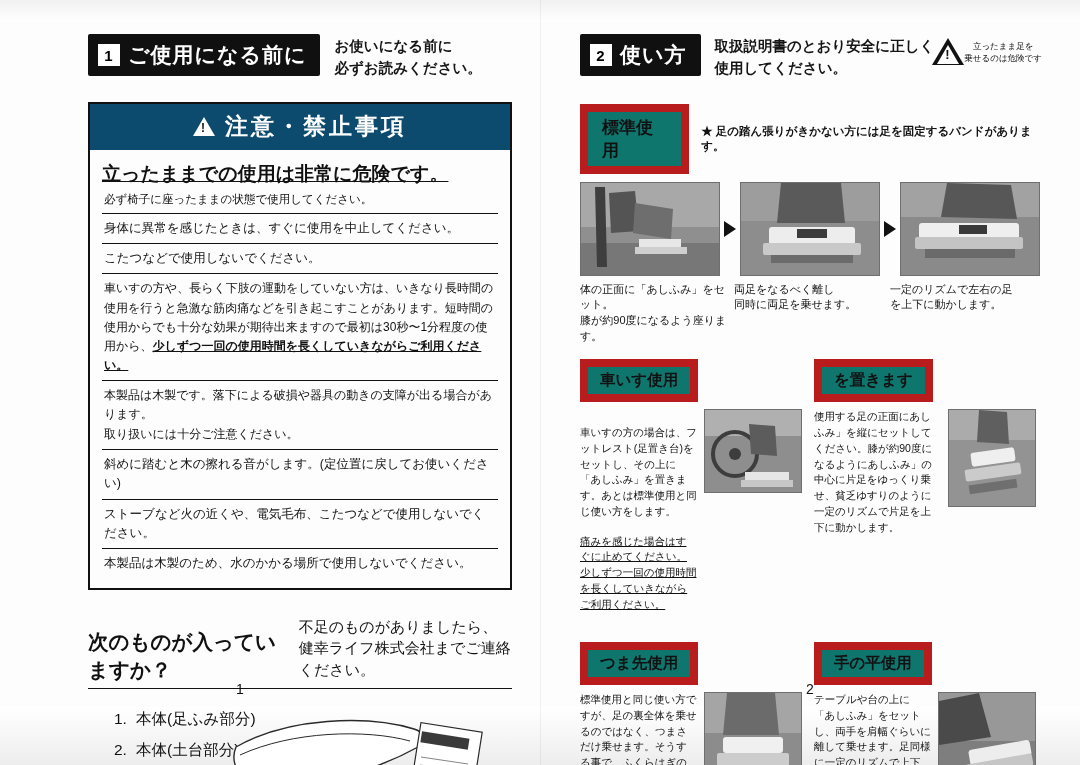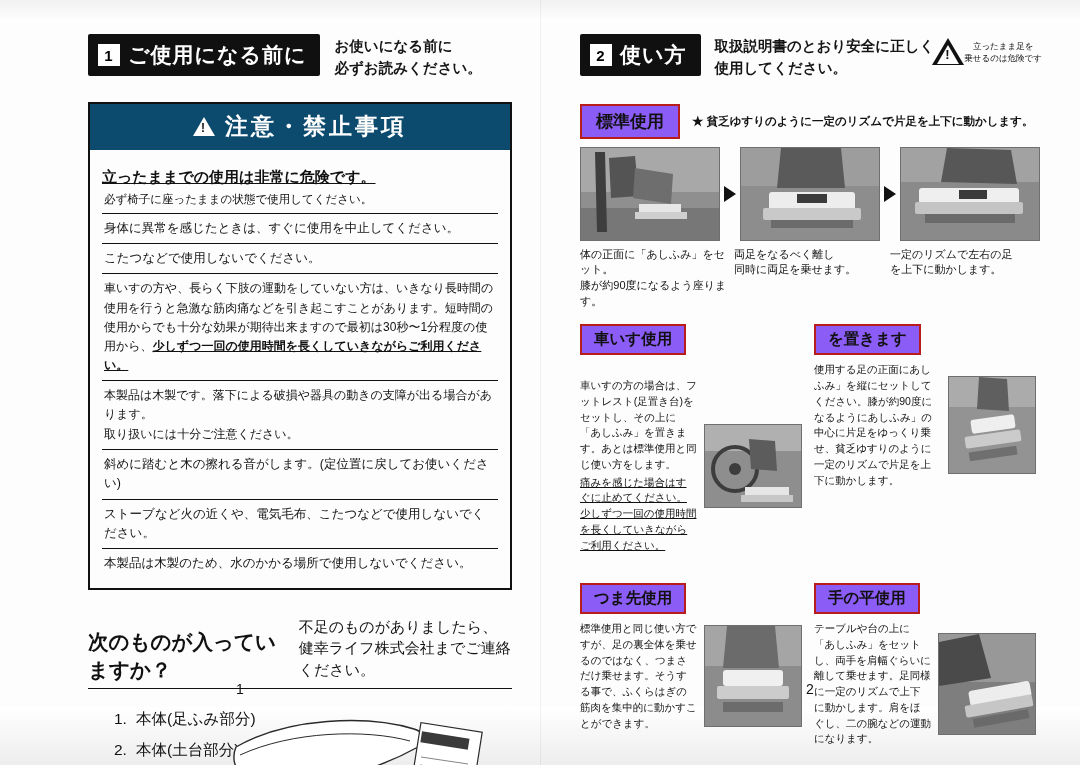--- a/index.html
+++ b/index.html
@@ -106,24 +106,24 @@
     left: -3px;
     top: 5px;
     color: #101010;
     font-size: 12px;
     font-weight: bold;
     line-height: 1;
   }
 
   .warn-body { padding: 8px 12px 10px; }
   .warn-lead {
-    font-size: 15px;
+    font-size: 19px;
     font-weight: bold;
     text-decoration: underline;
-    margin: 10px 0 4px;
+    margin: 3px 0 4px;
   }
   .warn-sub {
     font-size: 11.5px;
     margin: 0 0 6px 2px;
     line-height: 1.4;
   }
   .rule { border-top: 1px solid #111; margin: 5px 0 5px; }
   .warn-item {
     font-size: 12.5px;
     line-height: 1.55;
@@ -218,25 +218,25 @@
     position: absolute;
     left: -3px; top: 10px;
     font-size: 13px;
     font-weight: bold;
     color: #111;
     line-height: 1;
   }
 
   .tag {
     display: inline-block;
-    border: 2px solid #b91c1c;
+    border: 8px solid #b91c1c;
     padding: 4px 14px;
     font-size: 17px;
     font-weight: bold;
-    background: #8b5cf6;
+    background: #0f766e;
   }
   .tag.sm { font-size: 15.5px; padding: 3px 12px; }
 
   .row-note {
     font-size: 11.5px;
     margin-left: 12px;
     font-weight: bold;
   }
   .flexline { display: flex; align-items: center; }
 
@@ -272,21 +272,20 @@
   .twocol {
     display: flex;
     gap: 12px;
     margin-top: 14px;
   }
   .col { width: 222px; }
   .blk-body {
     display: flex;
     gap: 7px;
     margin-top: 7px;
-    align-items: center;
   }
   .blk-text {
     font-size: 10.5px;
     line-height: 1.5;
     flex: 1;
     white-space: pre-line;
   }
   .blk-text .u { font-size: 10.5px; }
   .seam {
     position: absolute;
@@ -427,21 +426,21 @@
       <div class="warn-small">
         <div style="display:flex;flex-direction:row;align-items:center">
           <div class="tri-outline"></div>
           <div class="cap">立ったまま足を
 乗せるのは危険です</div>
         </div>
       </div>
 
       <div class="flexline" style="margin-top:24px">
         <span class="tag">標準使用</span>
-        <span class="row-note">★ 貧乏ゆすりのように一定のリズムで片足を上下に動かします。</span>
+        <span class="row-note">★ 足の踏ん張りがきかない方には足を固定するバンドがあります。</span>
       </div>
 
       <div class="photos3">
         <div class="ph" style="width:140px;height:92px">
           <svg width="140" height="92" viewBox="0 0 140 92">
             <rect width="140" height="92" fill="#8f8f8f"></rect>
             <rect x="0" y="0" width="140" height="44" fill="#a8a8a8"></rect>
             <rect x="0" y="60" width="140" height="32" fill="#777"></rect>
             <path d="M28 10 L54 8 L58 48 L30 50 Z" fill="#545454"></path>
             <path d="M54 20 L92 26 L90 56 L52 50 Z" fill="#6e6e6e"></path>
@@ -484,21 +483,21 @@
         <div class="cap3" style="width:140px">一定のリズムで左右の足
 を上下に動かします。</div>
       </div>
 
       <div class="twocol">
         <div class="col">
           <span class="tag sm">車いす使用</span>
           <div class="blk-body">
             <div class="blk-text">
               <span>車いすの方の場合は、フットレスト(足置き台)をセットし、その上に「あしふみ」を置きます。あとは標準使用と同じ使い方をします。</span>
-              <div class="u" style="margin-top:2px;white-space:pre-line;font-weight:normal">痛みを感じた場合はすぐに止めてください。
+              <div class="u" style="margin-top:14px;white-space:pre-line;font-weight:normal">痛みを感じた場合はすぐに止めてください。
 少しずつ一回の使用時間を長くしていきながらご利用ください。</div>
             </div>
             <div class="ph" style="width:96px;height:82px;flex:0 0 auto">
               <svg width="96" height="82" viewBox="0 0 96 82">
                 <rect width="96" height="82" fill="#8e8e8e"></rect>
                 <rect x="0" y="0" width="96" height="26" fill="#b0b0b0"></rect>
                 <circle cx="30" cy="44" r="22" fill="none" stroke="#3d3d3d" stroke-width="4"></circle>
                 <circle cx="30" cy="44" r="6" fill="#3d3d3d"></circle>
                 <path d="M44 14 L70 16 L72 46 L46 44 Z" fill="#5c5c5c"></path>
                 <rect x="40" y="62" width="44" height="8" fill="#e6e6e6"></rect>

